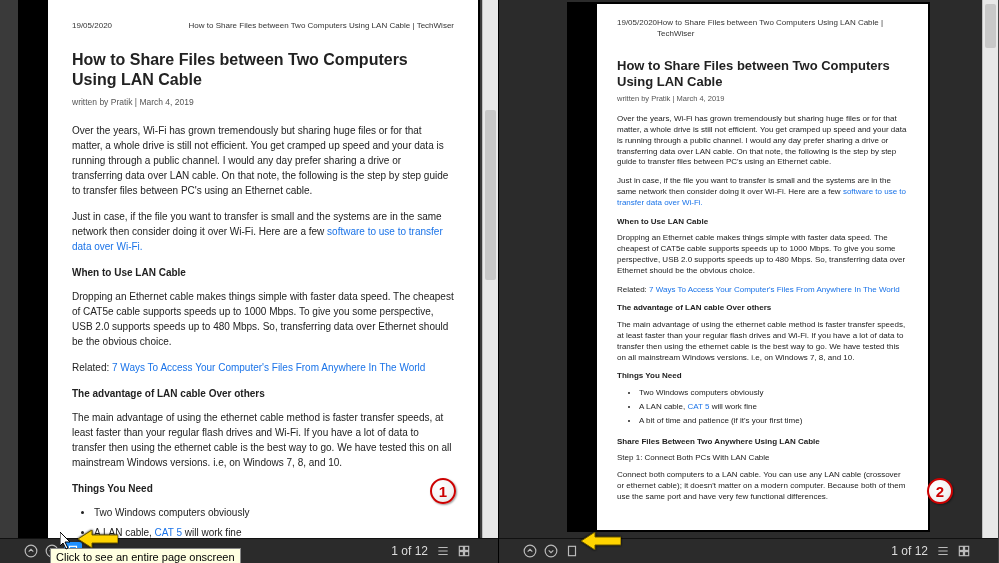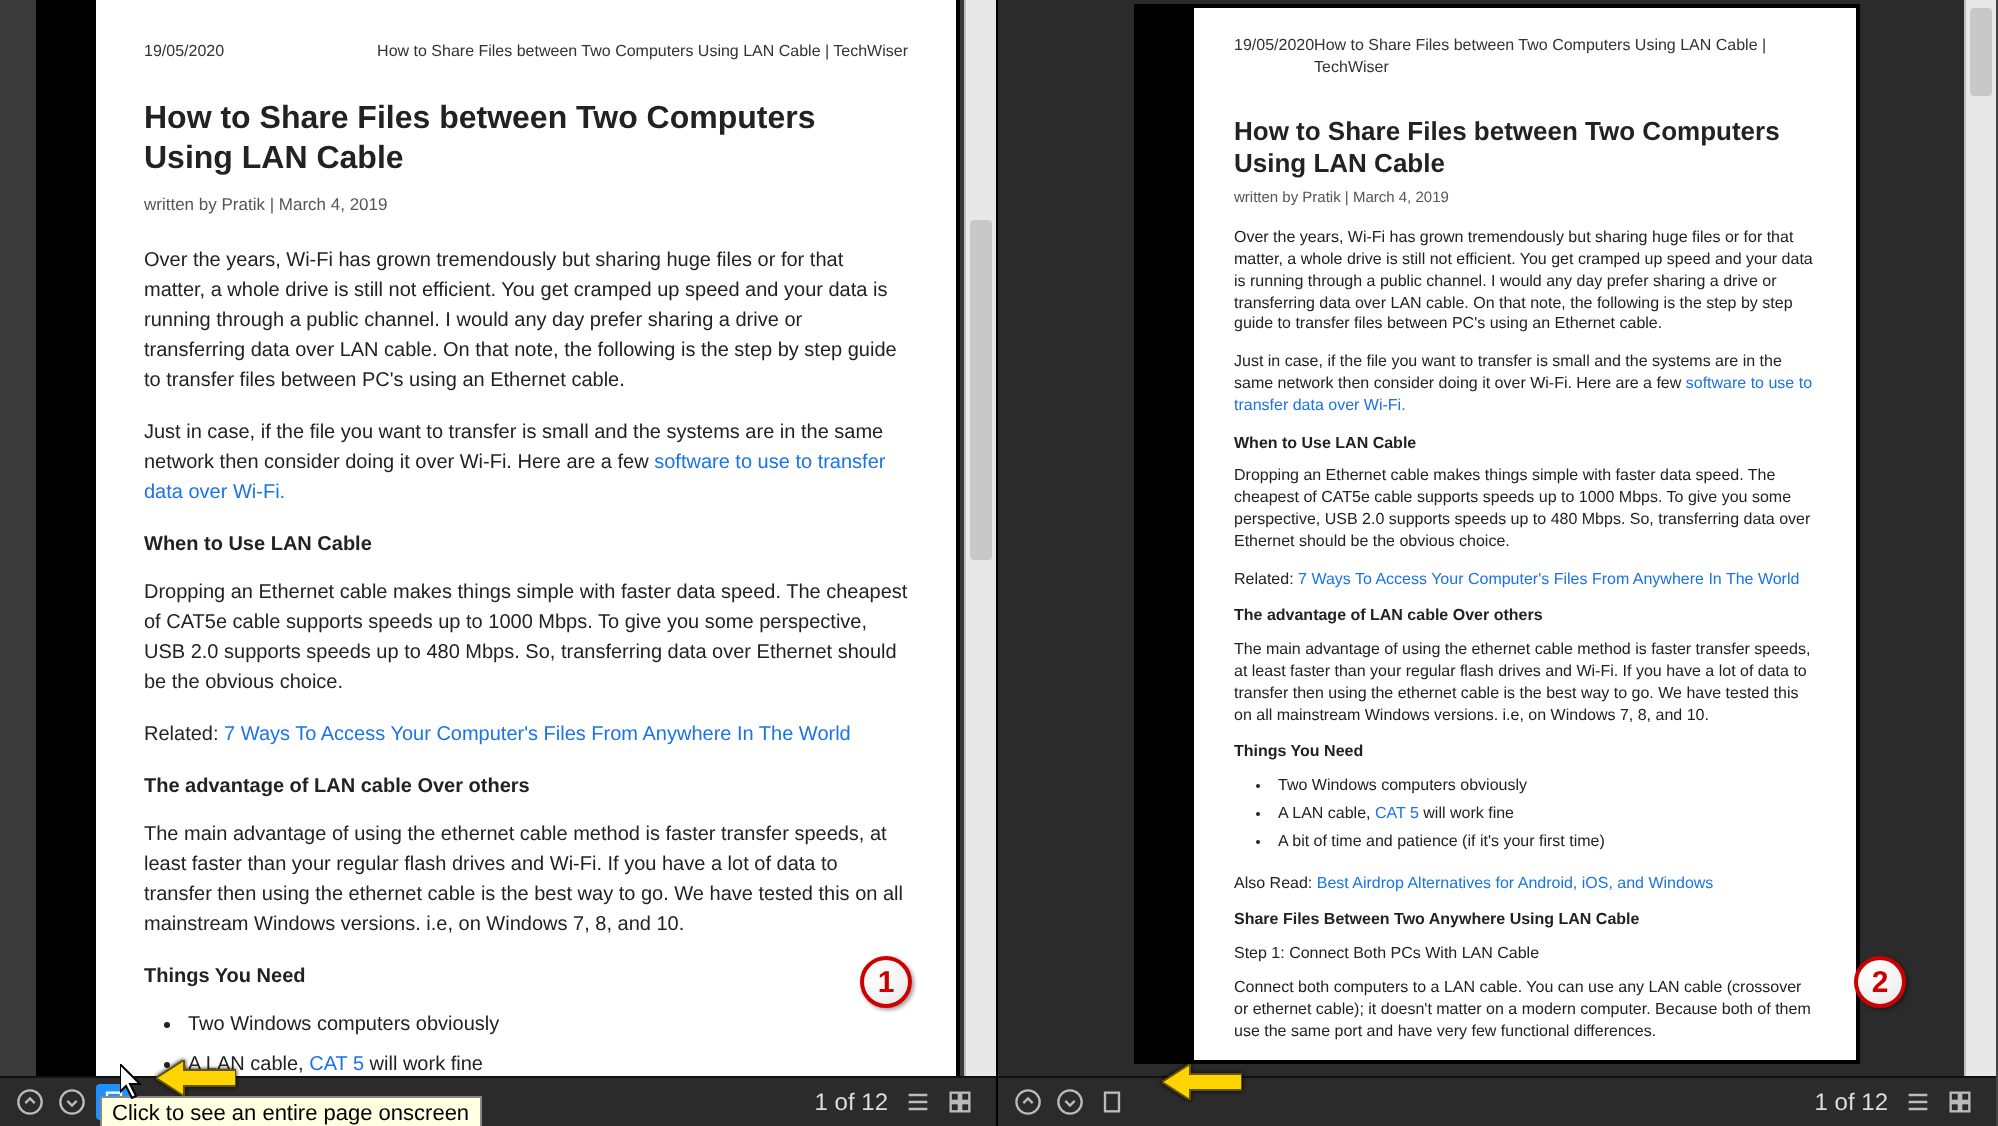--- a/index.html
+++ b/index.html
@@ -28,21 +28,21 @@
   .small .page-inner { padding:14px 20px 6px; font-size:8px; line-height:1.35; }
   .small .title { font-size:13px; margin-bottom:4px; }
   .small .byline { font-size:7.5px; margin-bottom:10px; }
   .small .para { font-size:8px; margin-bottom:8px; }
   .small .sub  { font-size:8px; margin-bottom:6px; }
   .small .bullets li { font-size:8px; margin-bottom:3px; }
   .small .page-shadow { left:68px; right:68px; top:2px; bottom:6px; }
   .small .page   { left:70px; right:70px; top:4px; bottom:8px; }
 
   
-  .toolbar { position:absolute; left:0; right:0; bottom:0; height:25px; background:#2b2b2b; border-top:1px solid #111; display:flex; align-items:center; padding:0 6px; }
+  .toolbar { position:absolute; left:0; right:0; bottom:0; height:25px; background:#2b2b2b; border-top:1px solid #111; display:flex; align-items:center; padding:0 22px; }
   .toolbar .tbtn { width:18px; height:18px; margin-right:3px; display:flex; align-items:center; justify-content:center; color:#bbb; cursor:pointer; border-radius:2px; }
   .toolbar .tbtn svg { width:14px; height:14px; }
   .toolbar .tbtn.active { background:#1e90ff; color:#fff; }
   .toolbar .spacer { flex:1; }
   .pagecount { color:#ddd; font-size:12px; margin-right:6px; }
   .smallicon { width:16px; height:14px; }
 
   
   .vscroll { position:absolute; right:0; top:0; bottom:25px; width:16px; background:#e8e8e8; border-left:1px solid #bfbfbf; }
   .vscroll .thumb { position:absolute; left:2px; right:2px; top:110px; height:170px; background:#c8c8c8; border-radius:2px; }
@@ -186,23 +186,20 @@
           <p class="sub">The advantage of LAN cable Over others</p>
           <p class="para">The main advantage of using the ethernet cable method is faster transfer speeds, at least faster than your regular flash drives and Wi-Fi. If you have a lot of data to transfer then using the ethernet cable is the best way to go. We have tested this on all mainstream Windows versions. i.e, on Windows 7, 8, and 10.</p>
 
           <p class="sub">Things You Need</p>
           <ul class="bullets">
             <li>Two Windows computers obviously</li>
             <li><span>A LAN cable, </span><span class="link">CAT 5</span><span> will work fine</span></li>
             <li>A bit of time and patience (if it's your first time)</li>
           </ul>
 
-          <p class="para">
-            <span>Also Read: </span><span class="link">Best Airdrop Alternatives for Android, iOS, and Windows</span>
-          </p>
 
           <p class="sub">Share Files Between Two Anywhere Using LAN Cable</p>
           <p class="sub" style="font-weight:normal;">Step 1: Connect Both PCs With LAN Cable</p>
           <p class="para">Connect both computers to a LAN cable. You can use any LAN cable (crossover or ethernet cable); it doesn't matter on a modern computer. Because both of them use the same port and have very few functional differences.</p>
         </div>
       </div>
     </div>
 
     <div class="vscroll">
       <div class="thumb" style="top:4px; height:44px;"></div>

